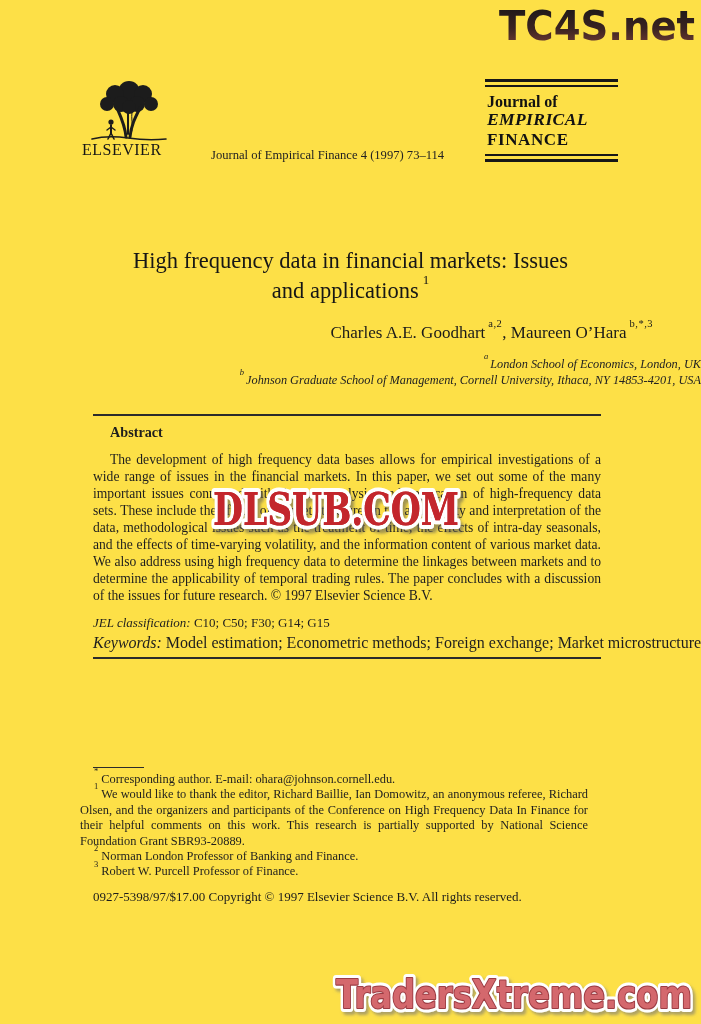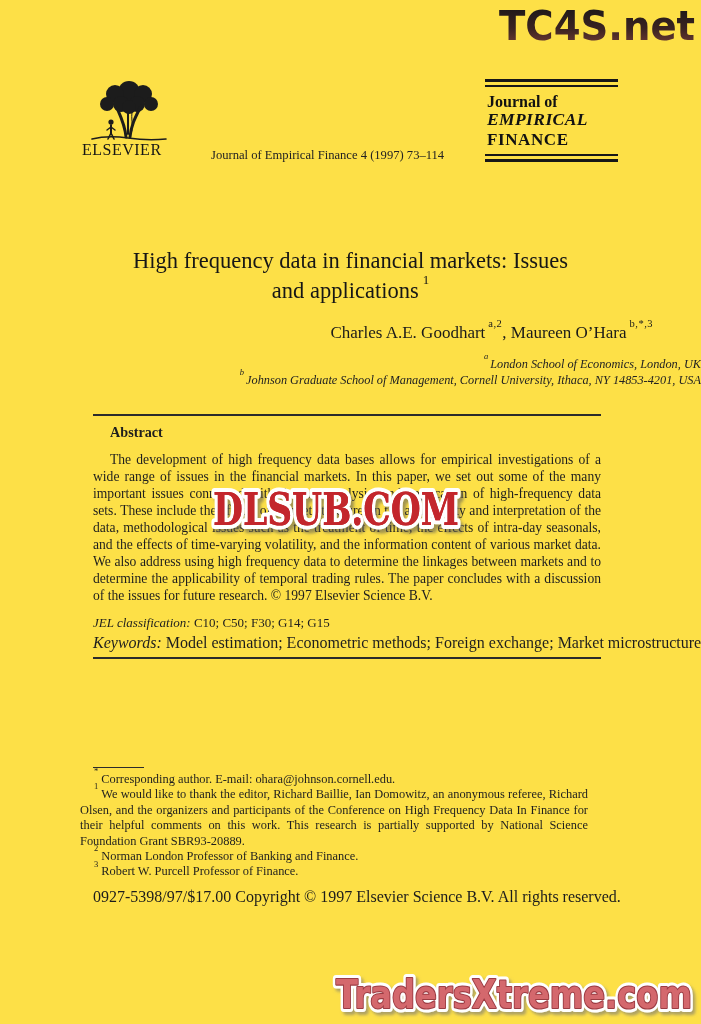--- a/index.html
+++ b/index.html
@@ -47,21 +47,21 @@
 
   .jel{top:615px;left:93px;font-size:13px;white-space:nowrap;}
   .kw{top:634px;left:93px;font-size:16px;white-space:nowrap;}
   .ital{font-style:italic;}
 
   .fnsep{top:767px;left:93px;width:51px;border-top:1.5px solid #2b2b2b;height:0;}
   .footnotes{top:772px;left:80px;width:508px;font-size:12.4px;line-height:15.4px;}
   .footnotes p{margin:0;text-indent:14px;text-align:justify;}
   .footnotes sup.mk{font-size:8.5px;margin-right:3px;}
 
-  .imprint{top:888px;left:93px;font-size:16px;line-height:17.5px;color:#1c1c1c;}
+  .imprint{top:888px;left:93px;font-size:13px;line-height:17.5px;color:#1c1c1c;}
   .pii-num{letter-spacing:1.3px;margin-left:5px;}
 
   .wm-bottom{left:328px;top:969px;}
 </style>
 </head>
 <body>
 
 <div class="page">
 
   <svg class="abs wm-top" width="206" height="50" viewBox="0 0 206 50">

